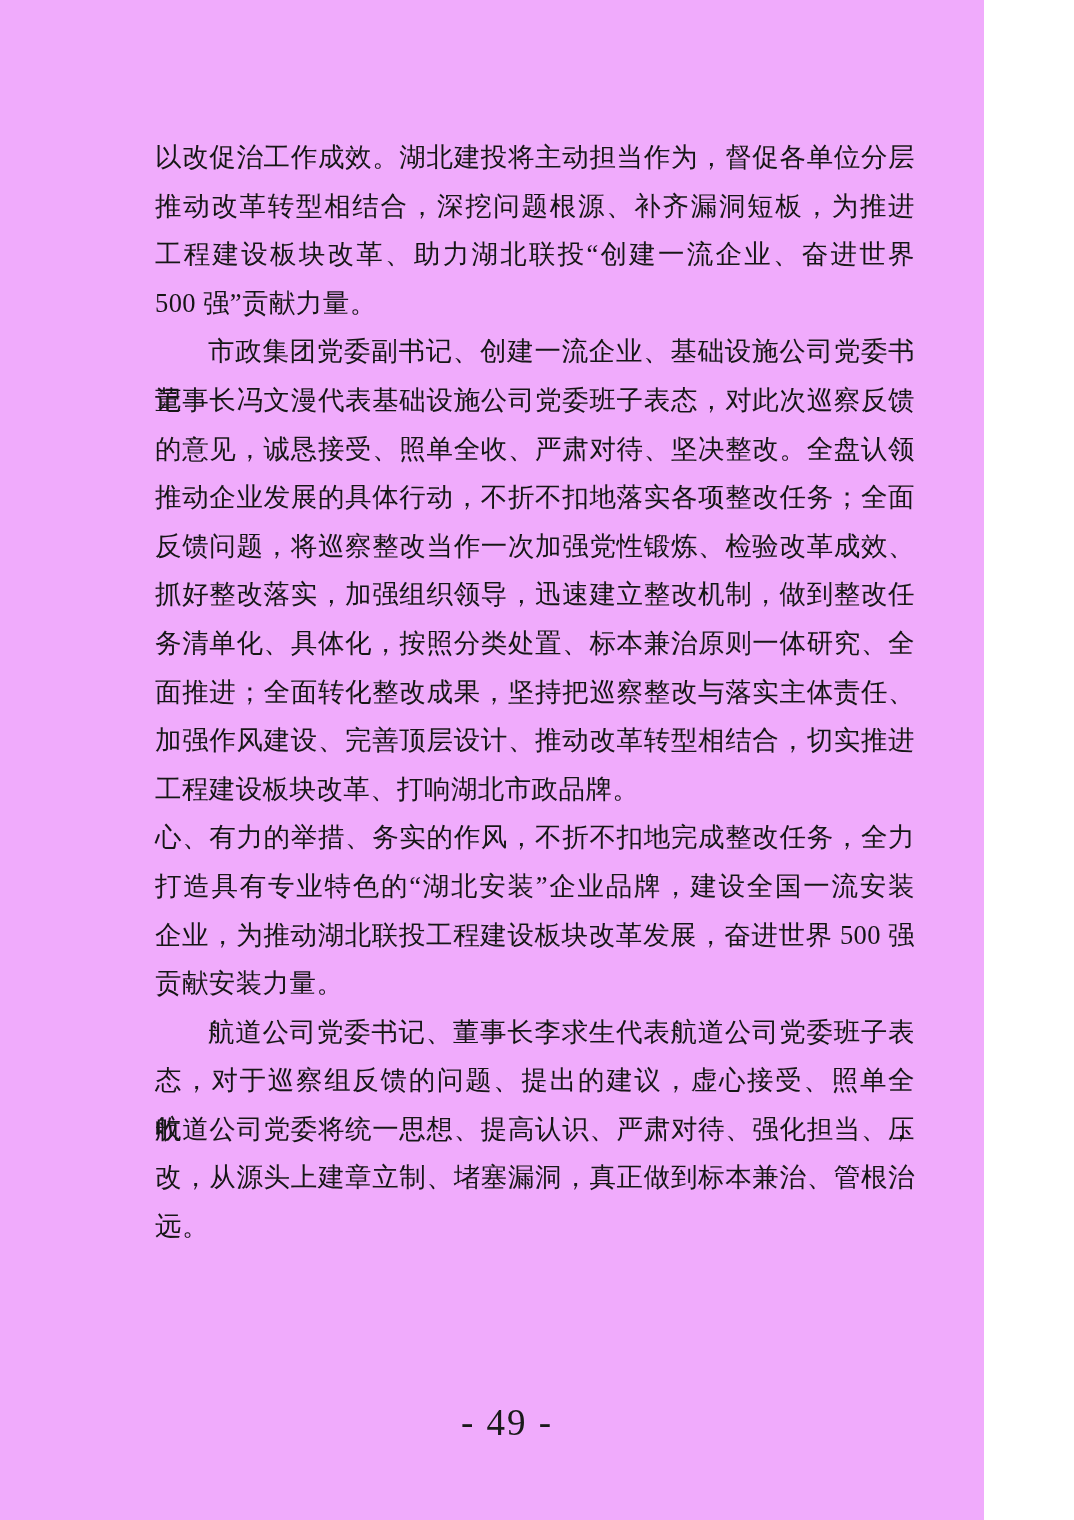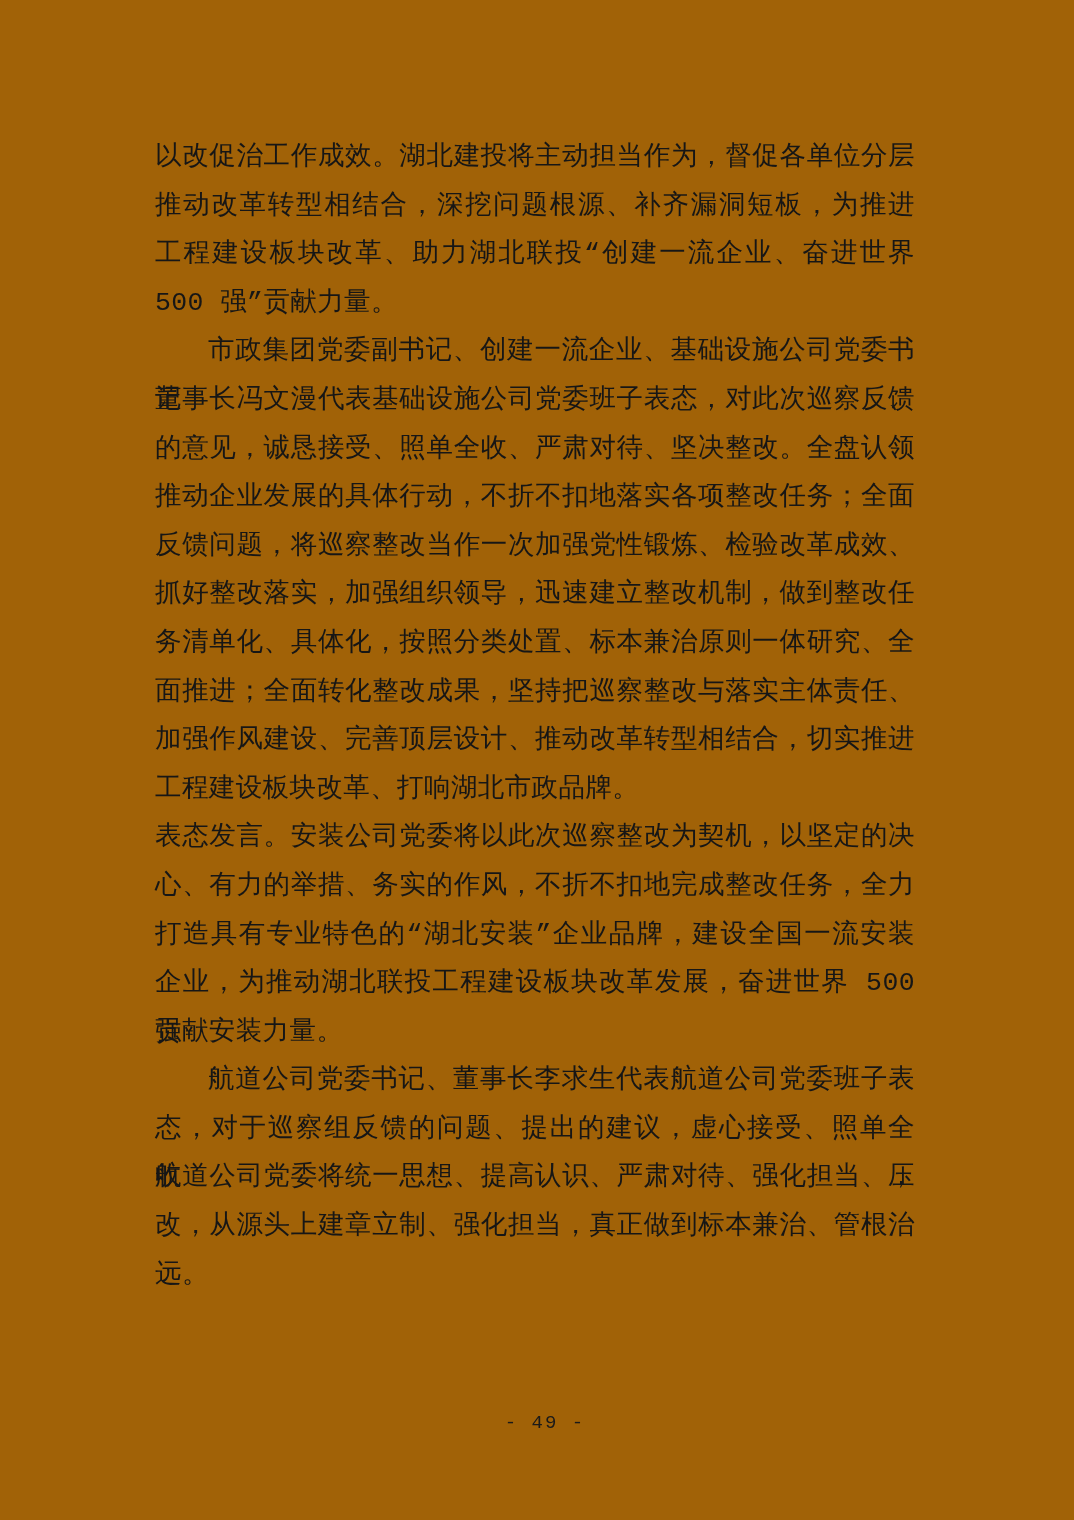--- a/index.html
+++ b/index.html
@@ -2,24 +2,24 @@
 <html><head>
 <meta charset="utf-8">
 <style>
   html, body {
     margin: 0;
     padding: 0;
     background: #ffffff;
   }
   .page {
     position: relative;
-    width: 1074px;
+    width: 984px;
     height: 1520px;
-    background: #a16207;
-    font-family: Liberation Mono, monospace;
+    background: #f0abfc;
+    font-family: Liberation Serif, serif;
     color: #161616;
     overflow: hidden;
   }
   .content {
     position: absolute;
     left: 155px;
     top: 133px;
     width: 760px;
   }
   .line {
@@ -33,25 +33,25 @@
     overflow: visible;
   }
   .line.para-last {
     text-align-last: left;
   }
   .line.indent {
     text-indent: 2em;
   }
   .footer {
     position: absolute;
-    left: 8px;
+    left: 15px;
     top: 1401px;
     width: 100%;
     text-align: center;
-    font-size: 19px;
+    font-size: 37px;
     line-height: 44px;
     letter-spacing: 2px;
     color: #1a1a1a;
   }
 </style>
 </head>
 <body>
 
 <div class="page">
   <div class="content">
@@ -62,27 +62,26 @@
       <div class="line indent">市政集团党委副书记、创建一流企业、基础设施公司党委书记、</div>
       <div class="line">董事长冯文漫代表基础设施公司党委班子表态，对此次巡察反馈</div>
       <div class="line">的意见，诚恳接受、照单全收、严肃对待、坚决整改。全盘认领</div>
       <div class="line">推动企业发展的具体行动，不折不扣地落实各项整改任务；全面</div>
       <div class="line">反馈问题，将巡察整改当作一次加强党性锻炼、检验改革成效、</div>
       <div class="line">抓好整改落实，加强组织领导，迅速建立整改机制，做到整改任</div>
       <div class="line">务清单化、具体化，按照分类处置、标本兼治原则一体研究、全</div>
       <div class="line">面推进；全面转化整改成果，坚持把巡察整改与落实主体责任、</div>
       <div class="line">加强作风建设、完善顶层设计、推动改革转型相结合，切实推进</div>
       <div class="line para-last">工程建设板块改革、打响湖北市政品牌。</div>
-      <div class="line">表态发言。安装公司党委将以此次巡察整改为契机，以坚定的决</div>
       <div class="line">心、有力的举措、务实的作风，不折不扣地完成整改任务，全力</div>
       <div class="line">打造具有专业特色的“湖北安装”企业品牌，建设全国一流安装</div>
       <div class="line">企业，为推动湖北联投工程建设板块改革发展，奋进世界 500 强</div>
       <div class="line para-last">贡献安装力量。</div>
       <div class="line indent">航道公司党委书记、董事长李求生代表航道公司党委班子表</div>
       <div class="line">态，对于巡察组反馈的问题、提出的建议，虚心接受、照单全收，</div>
       <div class="line">航道公司党委将统一思想、提高认识、严肃对待、强化担当、压</div>
-      <div class="line">改，从源头上建章立制、强化担当，真正做到标本兼治、管根治</div>
+      <div class="line">改，从源头上建章立制、堵塞漏洞，真正做到标本兼治、管根治</div>
       <div class="line para-last">远。</div>
     </div>
   <div class="footer">
     <span>- 49 -</span>
   </div>
 </div>
 
 </body></html>

